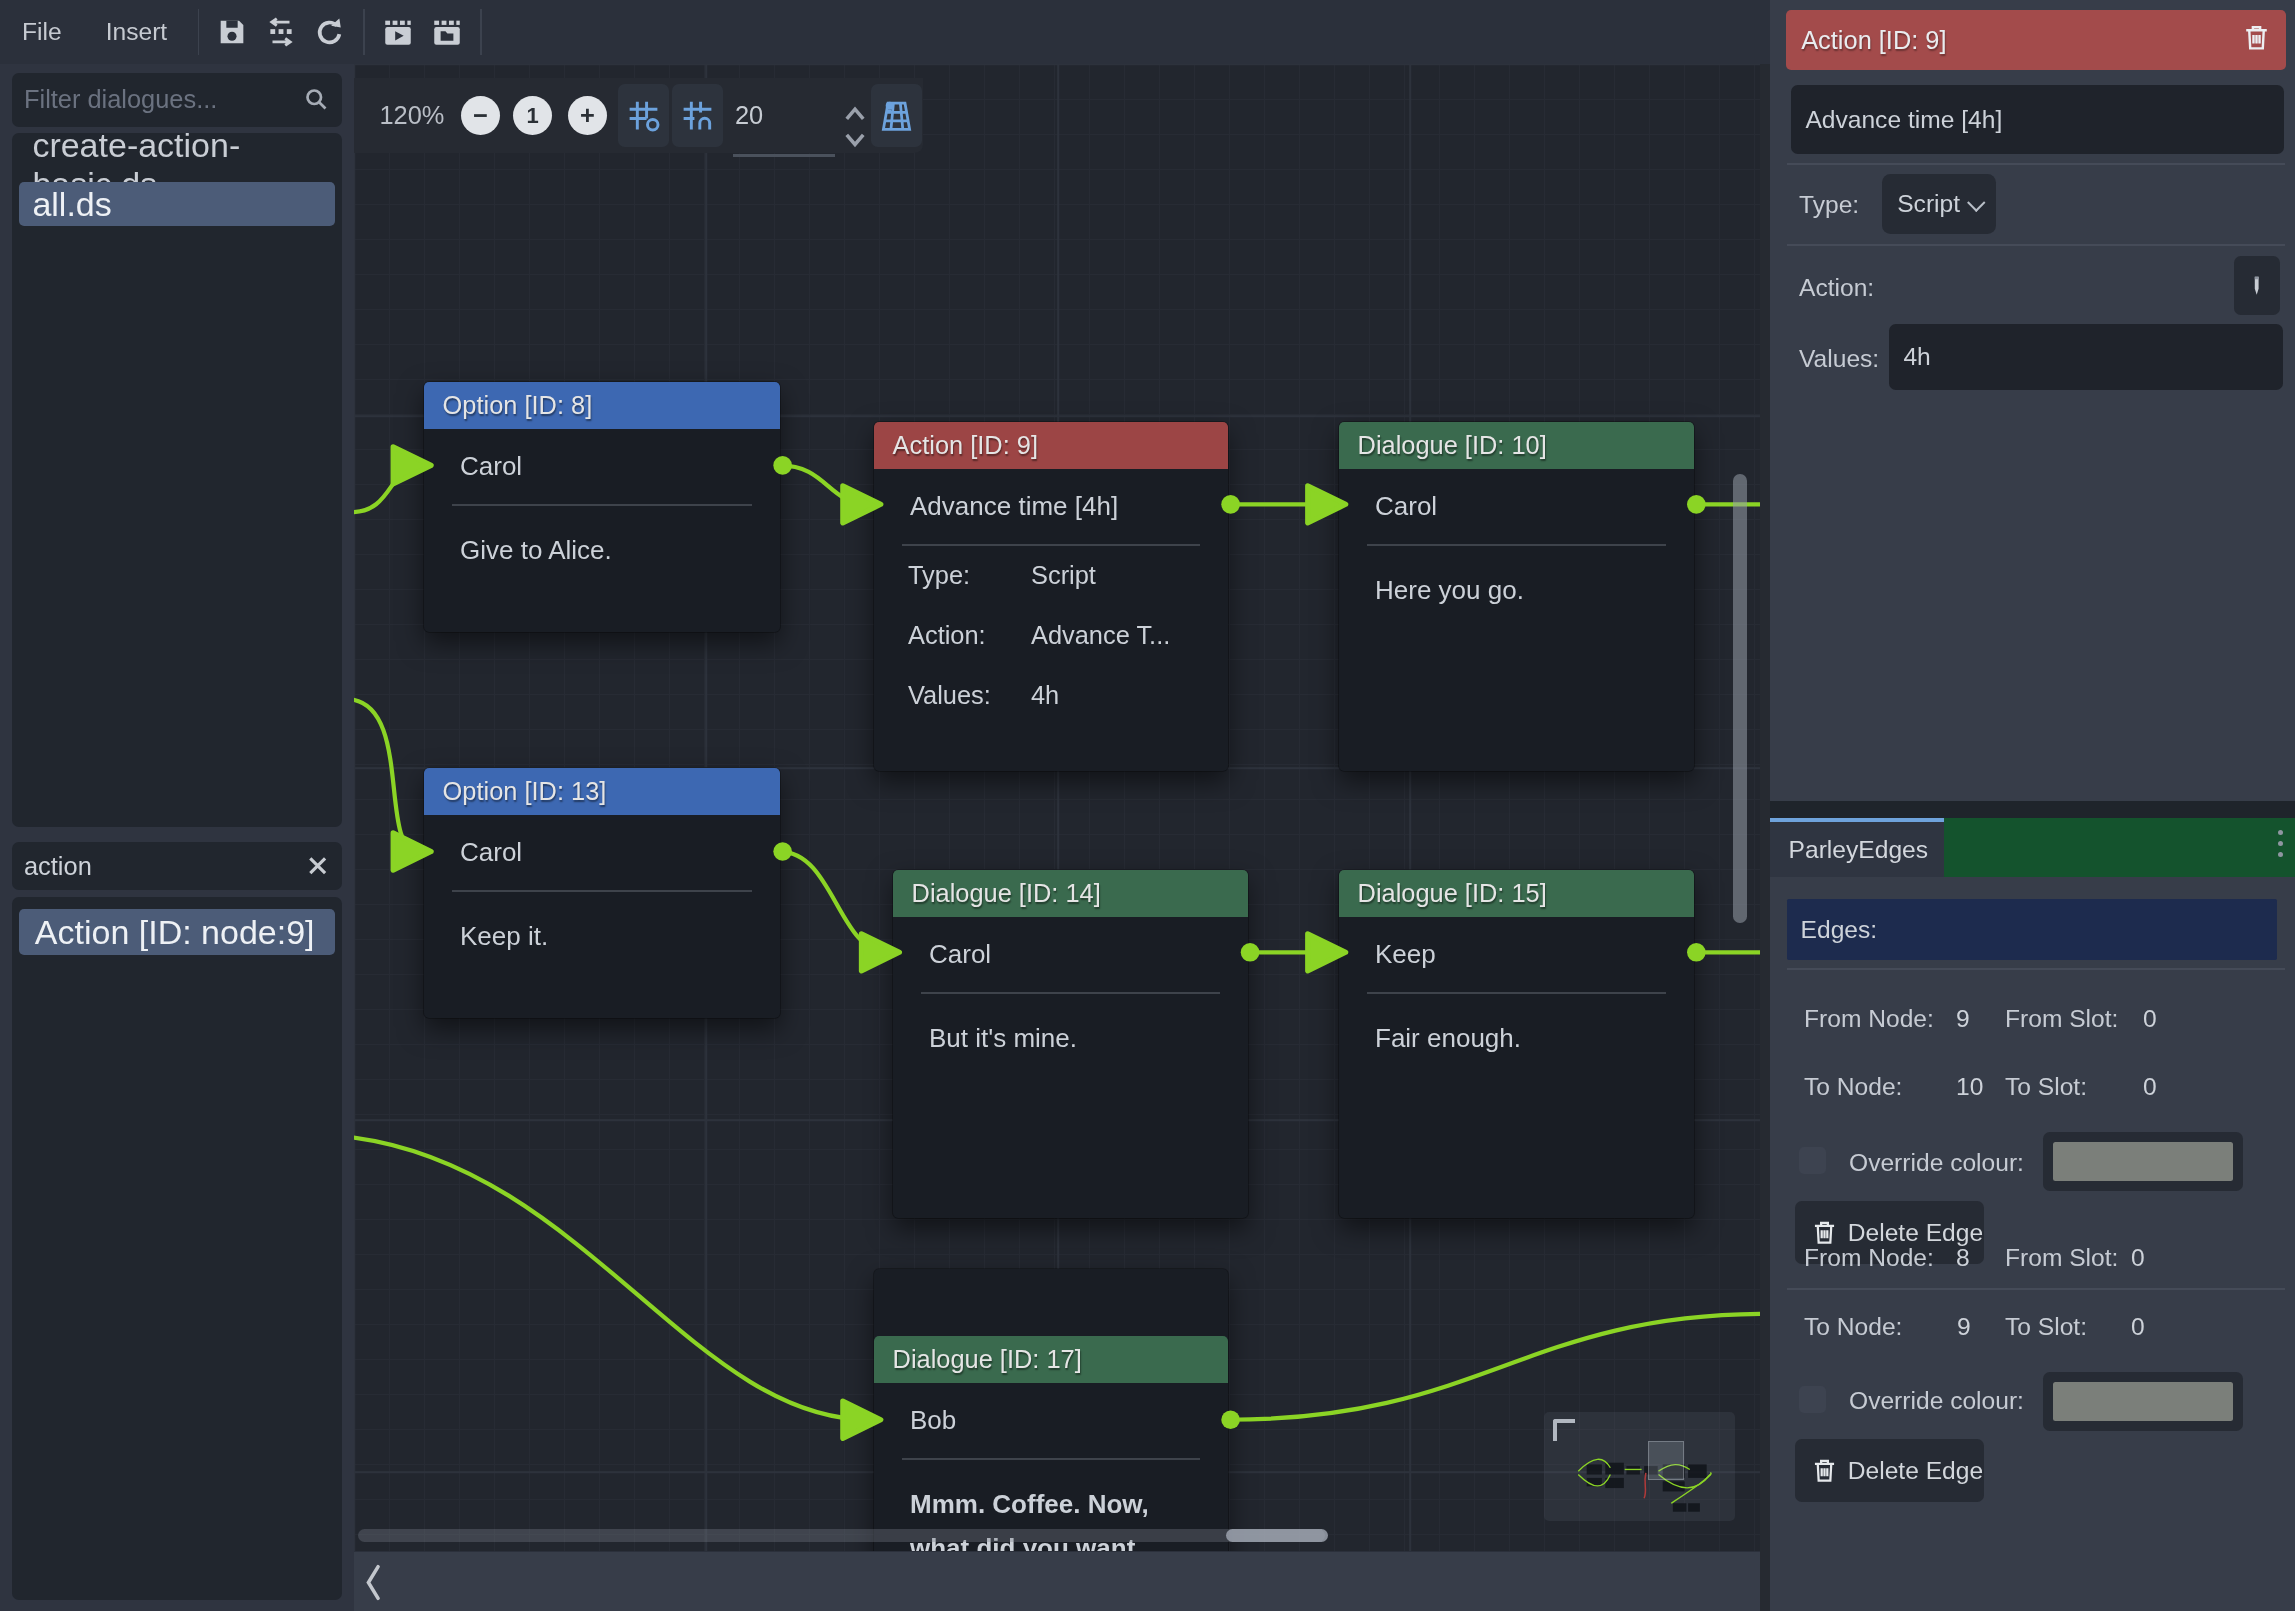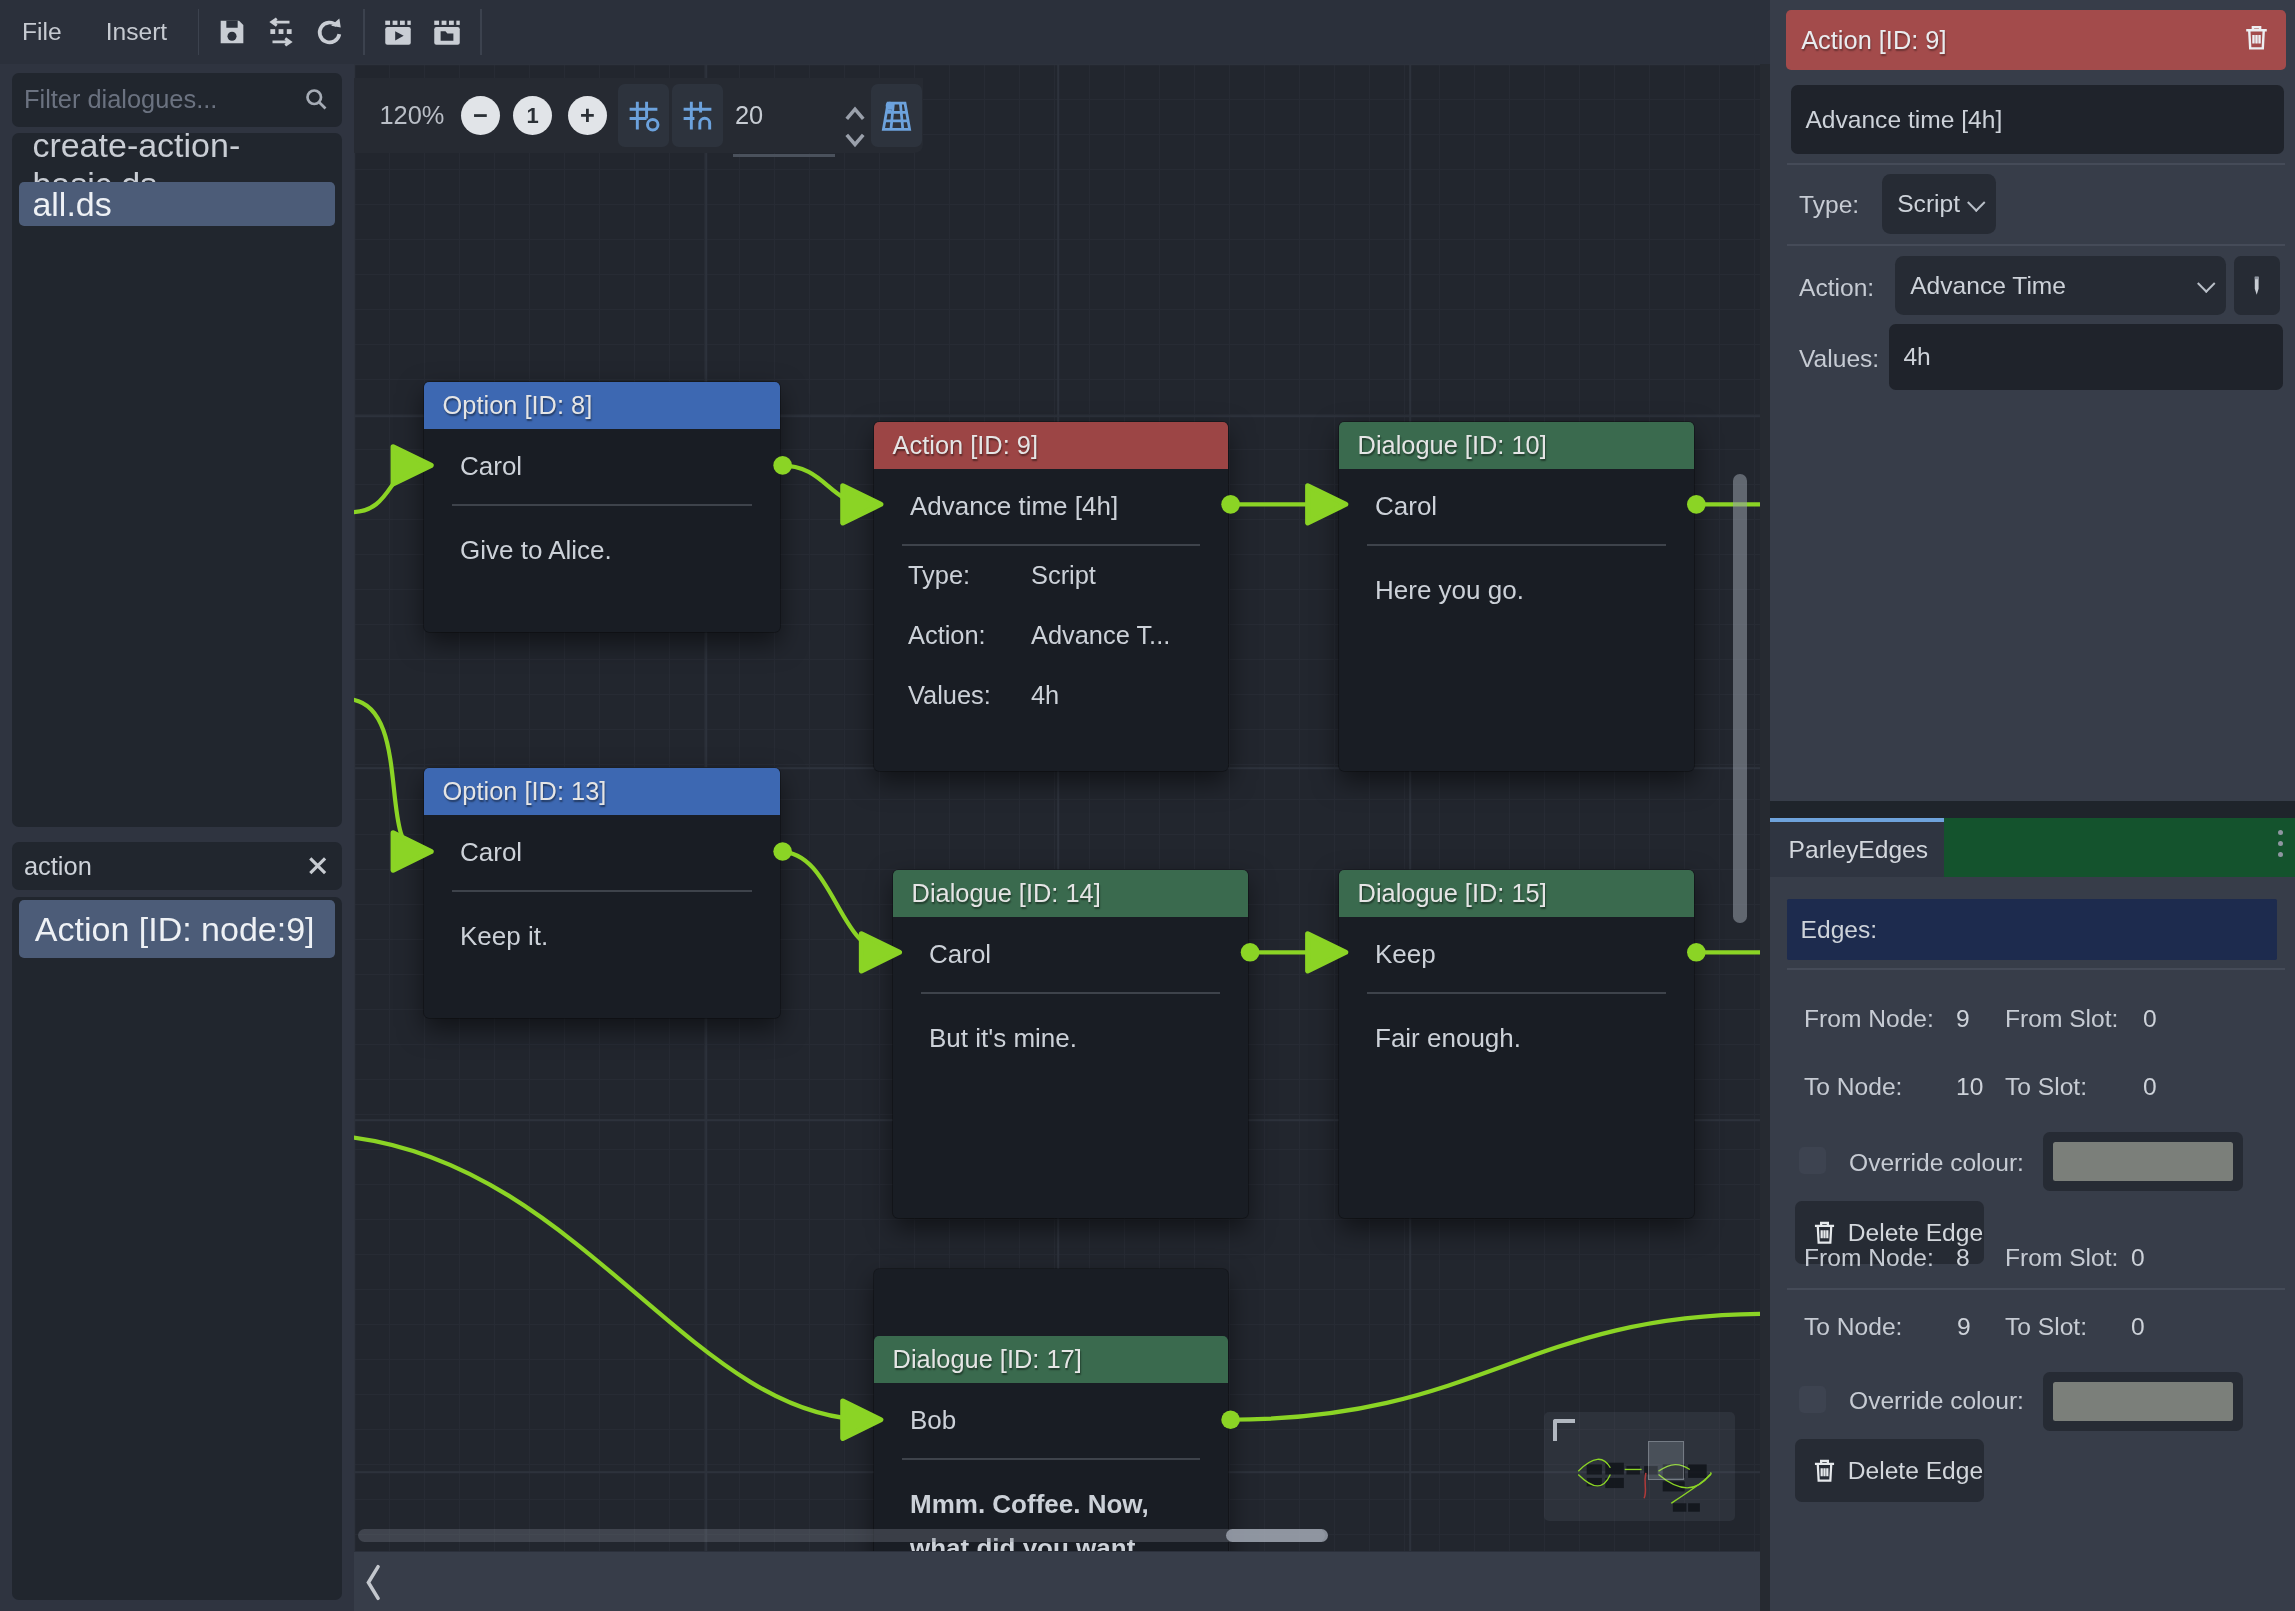--- a/index.html
+++ b/index.html
@@ -180,21 +180,21 @@
   <div class="side-box" style="top:778px;height:48px;">
     <div class="filter-row">
       <span class="filter-text">action</span>
       <svg class="search-x" width="25.4" height="25.4" viewBox="0 0 24 24" fill="none" stroke="#c8ccd2" stroke-width="3">
         <path d="M5 5l14 14M19 5L5 19"></path>
         </svg>
     </div>
   </div>
 
   <div class="side-box" style="top:833px;height:703px;">
-    <div class="list-item selected" style="top:3px;height:58px;padding-left:16px;">
+    <div class="list-item selected" style="top:12px;height:46px;padding-left:16px;">
       <span>Action [ID: node:9]</span>
     </div>
   </div>
 </div>
 
 <div id="canvas" class="abs">
 
   <div class="gnode" style="left:70px;top:318px;width:356px;height:250px;">
     <div class="gnode-header hdr-option">
         <span>Option [ID: 8]</span>
@@ -414,24 +414,20 @@
 
   <span class="rp-label" style="left:29px;top:191px;">Type:</span>
   <div class="rp-drop" style="left:112px;top:174px;width:114px;height:60px;">
     <span>Script</span>
     <span class="chev"></span>
   </div>
 
   <div class="rp-sep" style="top:244px;"></div>
 
   <span class="rp-label" style="left:29px;top:274px;">Action:</span>
-  <div class="rp-drop" style="left:125px;top:256px;width:331px;height:59px;">
-    <span>Advance Time</span>
-    <span class="chev"></span>
-  </div>
   <div class="icon-btn-sq" style="left:464px;top:256px;width:46px;height:59px;">
     <svg width="25.4" height="25.4" viewBox="0 0 24 24">
       <path d="M10.2 3.5h3.6V15l-1.8 5.5L10.2 15z" fill="#c9cdd4"></path>
       <path d="M10.2 3.5h3.6v2.4h-3.6z" fill="#8f96a1"></path>
       </svg>
   </div>
 
   <span class="rp-label" style="left:29px;top:345px;">Values:</span>
   <div class="rp-input" style="left:119px;top:324px;width:394px;height:66px;">
     <span>4h</span>

